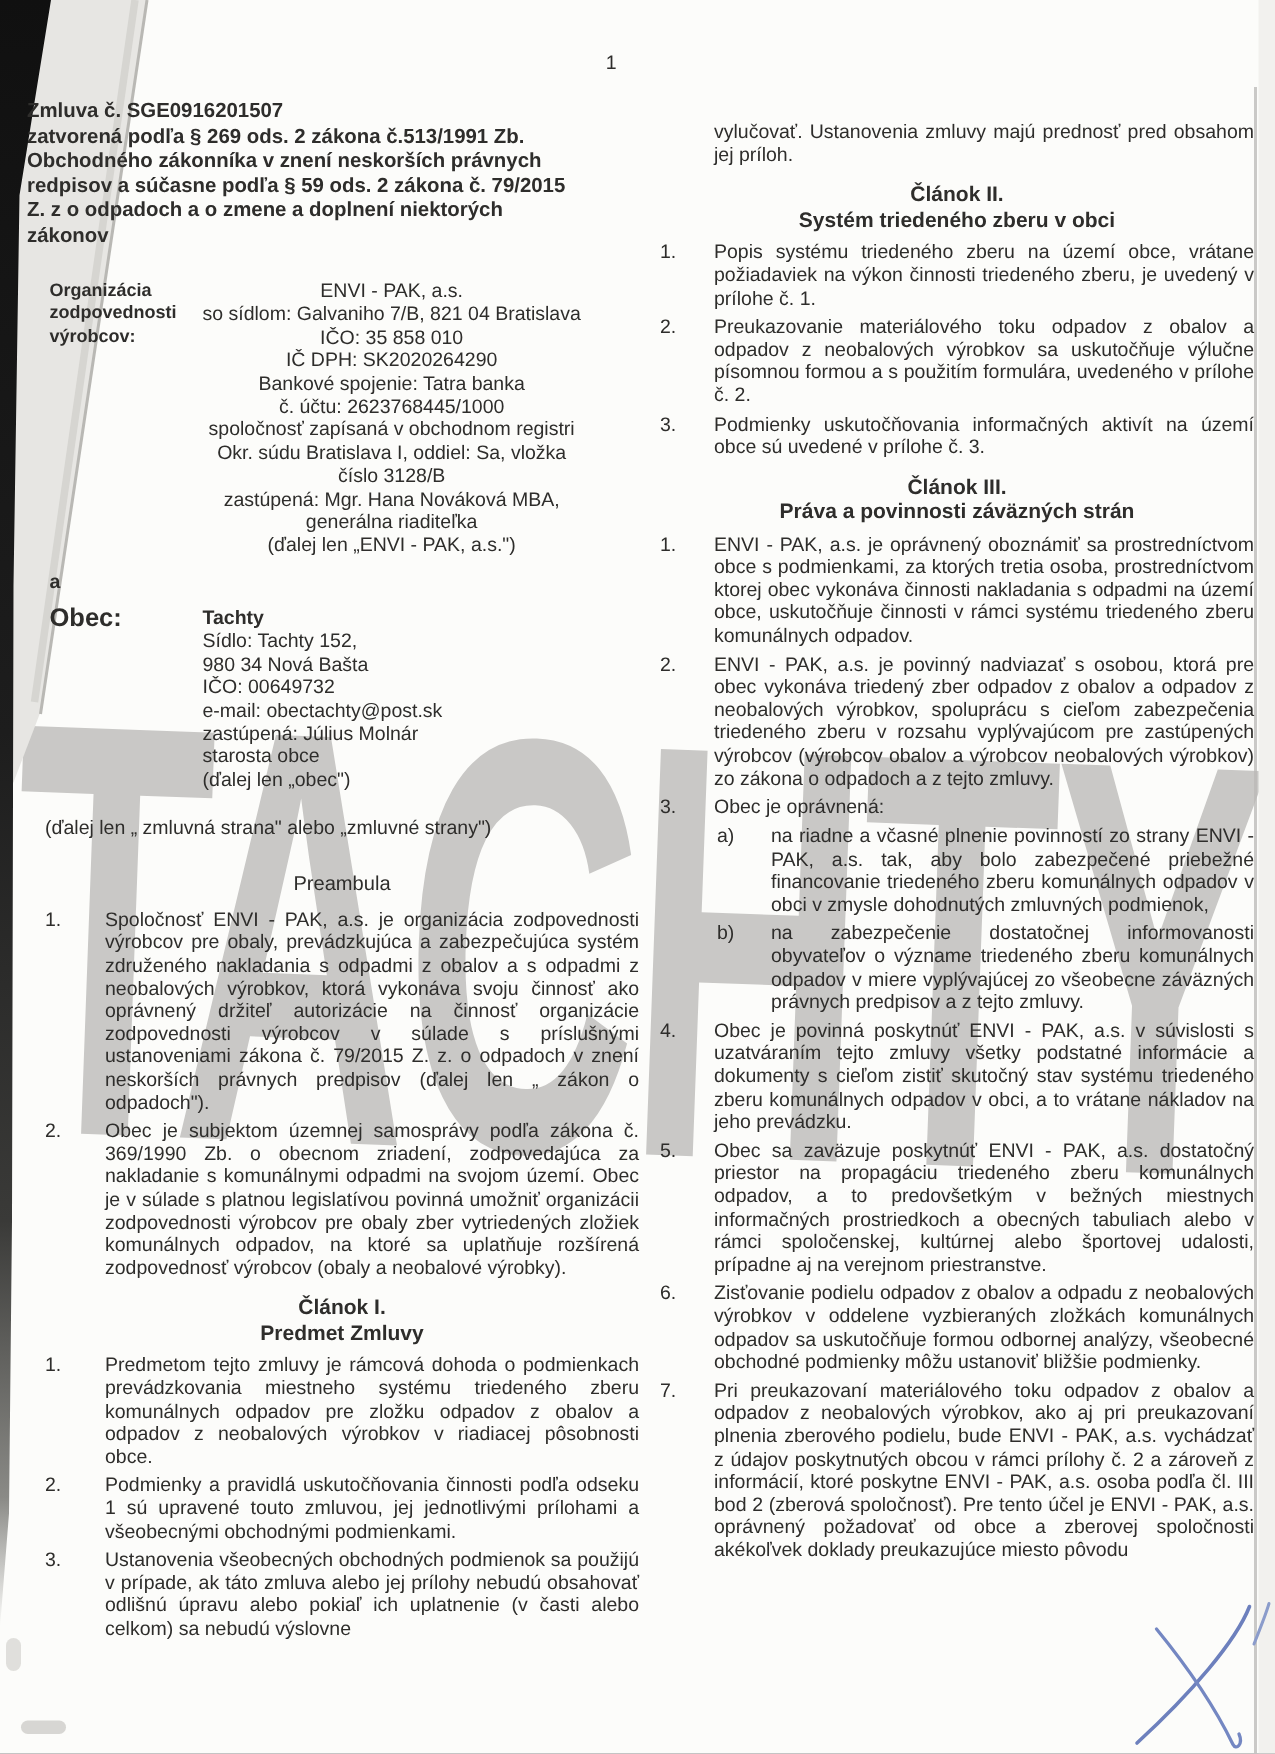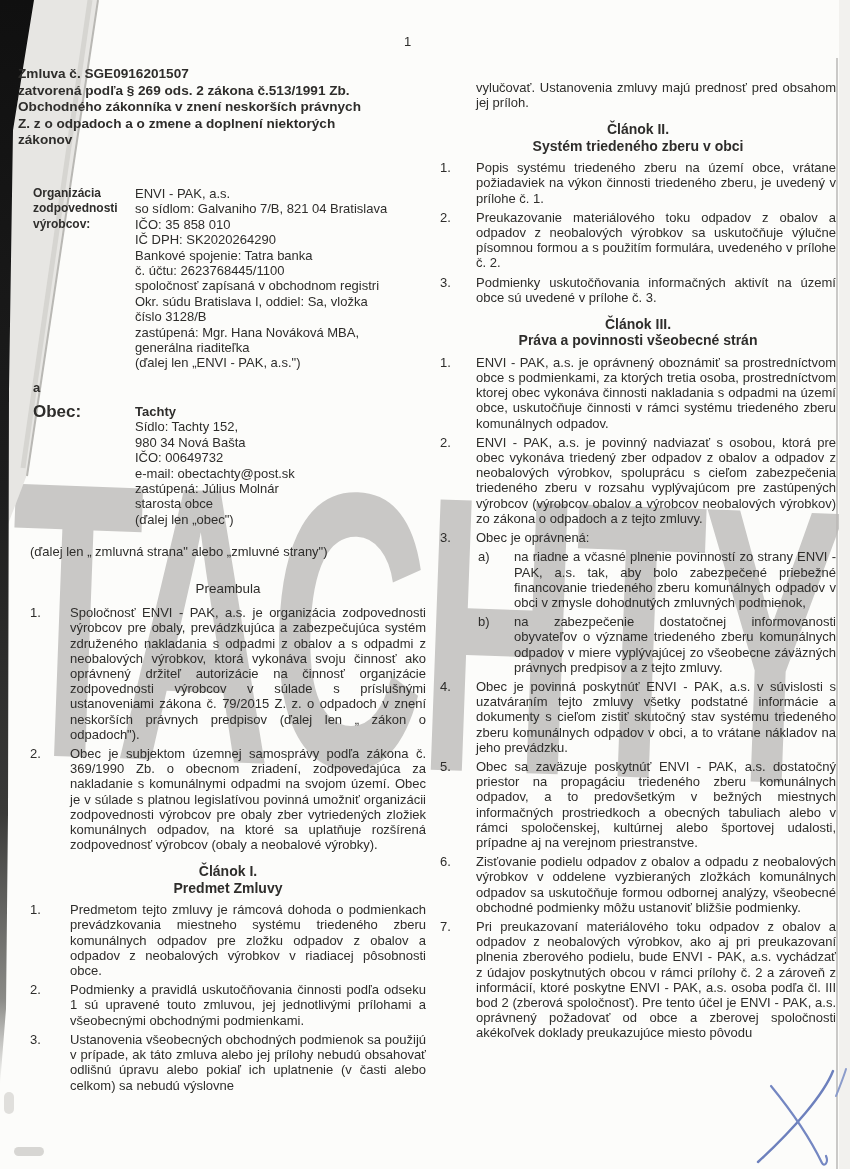--- a/index.html
+++ b/index.html
@@ -19,21 +19,21 @@
     font-size:216px;font-weight:bold;letter-spacing:-5px;color:#c9c8c6;
     transform:rotate(2.1deg) scaleY(1.82);transform-origin:12px 14px;}
   
   .pagenum{position:absolute;top:34px;left:0;width:815px;text-align:center;font-size:13px;}
   .title{position:absolute;top:66px;left:18px;width:400px;text-align:left;font-weight:bold;
     font-size:13.6px;line-height:16.6px;}
   .doc{font-size:13px;line-height:15.2px;}
   .b{font-weight:bold;}
   .org-row{position:absolute;left:33px;top:186px;display:flex;width:396px;}
   .org-row .lbl{flex:0 0 99px;font-weight:bold;line-height:15.4px;font-size:12px;}
-  .org-row .val{margin-left:3px;line-height:15.4px;font-size:13px;}
+  .org-row .val{margin-left:3px;line-height:15.4px;font-size:13px;text-align:center;}
   .conj{position:absolute;left:33px;top:380px;font-weight:bold;font-size:13px;}
   .obec-row{position:absolute;left:33px;top:404px;display:flex;width:396px;}
   .obec-row .lbl{flex:0 0 99px;font-weight:bold;font-size:17px;line-height:15.4px;}
   .obec-row .val{margin-left:3px;font-size:13px;line-height:15.4px;}
   .closing{position:absolute;left:30px;top:544px;font-size:13px;}
   .left-flow{position:absolute;left:30px;top:581px;width:396px;}
   .col-right{position:absolute;left:440px;top:80px;width:396px;}
   .ph{text-align:center;font-weight:normal;font-size:13.4px;margin-bottom:9px;}
   .art-head{text-align:center;font-weight:bold;font-size:14px;line-height:16.4px;margin:11px 0 6px;}
   .item{display:flex;margin-bottom:4px;}
@@ -61,33 +61,34 @@
   <div class="edge-right-band"></div>
   <div class="smudge1"></div>
   <div class="smudge2"></div>
 
   <div class="pagenum">1</div>
 
   <div class="title">
     <div>Zmluva č. SGE0916201507</div>
     <div>zatvorená podľa § 269 ods. 2 zákona č.513/1991 Zb.</div>
     <div>Obchodného zákonníka v znení neskorších právnych</div>
+    <div>redpisov a súčasne podľa § 59 ods. 2 zákona č. 79/2015</div>
     <div>Z. z o odpadoch a o zmene a doplnení niektorých</div>
     <div>zákonov</div>
   </div>
 
   <div class="org-row doc">
     <div class="lbl">Organizácia zodpovednosti výrobcov:</div>
     <div class="val">
       <div>ENVI - PAK, a.s.</div>
       <div>so sídlom: Galvaniho 7/B, 821 04 Bratislava</div>
       <div>IČO: 35 858 010</div>
       <div>IČ DPH: SK2020264290</div>
       <div>Bankové spojenie: Tatra banka</div>
-      <div>č. účtu: 2623768445/1100</div>
+      <div>č. účtu: 2623768445/1000</div>
       <div>spoločnosť zapísaná v obchodnom registri</div>
       <div>Okr. súdu Bratislava I, oddiel: Sa, vložka</div>
       <div>číslo 3128/B</div>
       <div>zastúpená: Mgr. Hana Nováková MBA,</div>
       <div>generálna riaditeľka</div>
       <div>(ďalej len „ENVI - PAK, a.s.")</div>
     </div>
   </div>
 
   <div class="conj">a</div>
@@ -156,21 +157,21 @@
       <span class="num">2.</span>
       <div class="txt">Preukazovanie materiálového toku odpadov z obalov a odpadov z neobalových výrobkov sa uskutočňuje výlučne písomnou formou a s použitím formulára, uvedeného v prílohe č. 2.</div>
     </div>
     <div class="item">
       <span class="num">3.</span>
       <div class="txt">Podmienky uskutočňovania informačných aktivít na území obce sú uvedené v prílohe č. 3.</div>
     </div>
 
     <div class="art-head">
       <div>Článok III.</div>
-      <div>Práva a povinnosti všeobecné strán</div>
+      <div>Práva a povinnosti záväzných strán</div>
     </div>
     <div class="item">
       <span class="num">1.</span>
       <div class="txt">ENVI - PAK, a.s. je oprávnený oboznámiť sa prostredníctvom obce s podmienkami, za ktorých tretia osoba, prostredníctvom ktorej obec vykonáva činnosti nakladania s odpadmi na území obce, uskutočňuje činnosti v rámci systému triedeného zberu komunálnych odpadov.</div>
     </div>
     <div class="item">
       <span class="num">2.</span>
       <div class="txt">ENVI - PAK, a.s. je povinný nadviazať s osobou, ktorá pre obec vykonáva triedený zber odpadov z obalov a odpadov z neobalových výrobkov, spoluprácu s cieľom zabezpečenia triedeného zberu v rozsahu vyplývajúcom pre zastúpených výrobcov (výrobcov obalov a výrobcov neobalových výrobkov) zo zákona o odpadoch a z tejto zmluvy.</div>
     </div>
     <div class="item">

